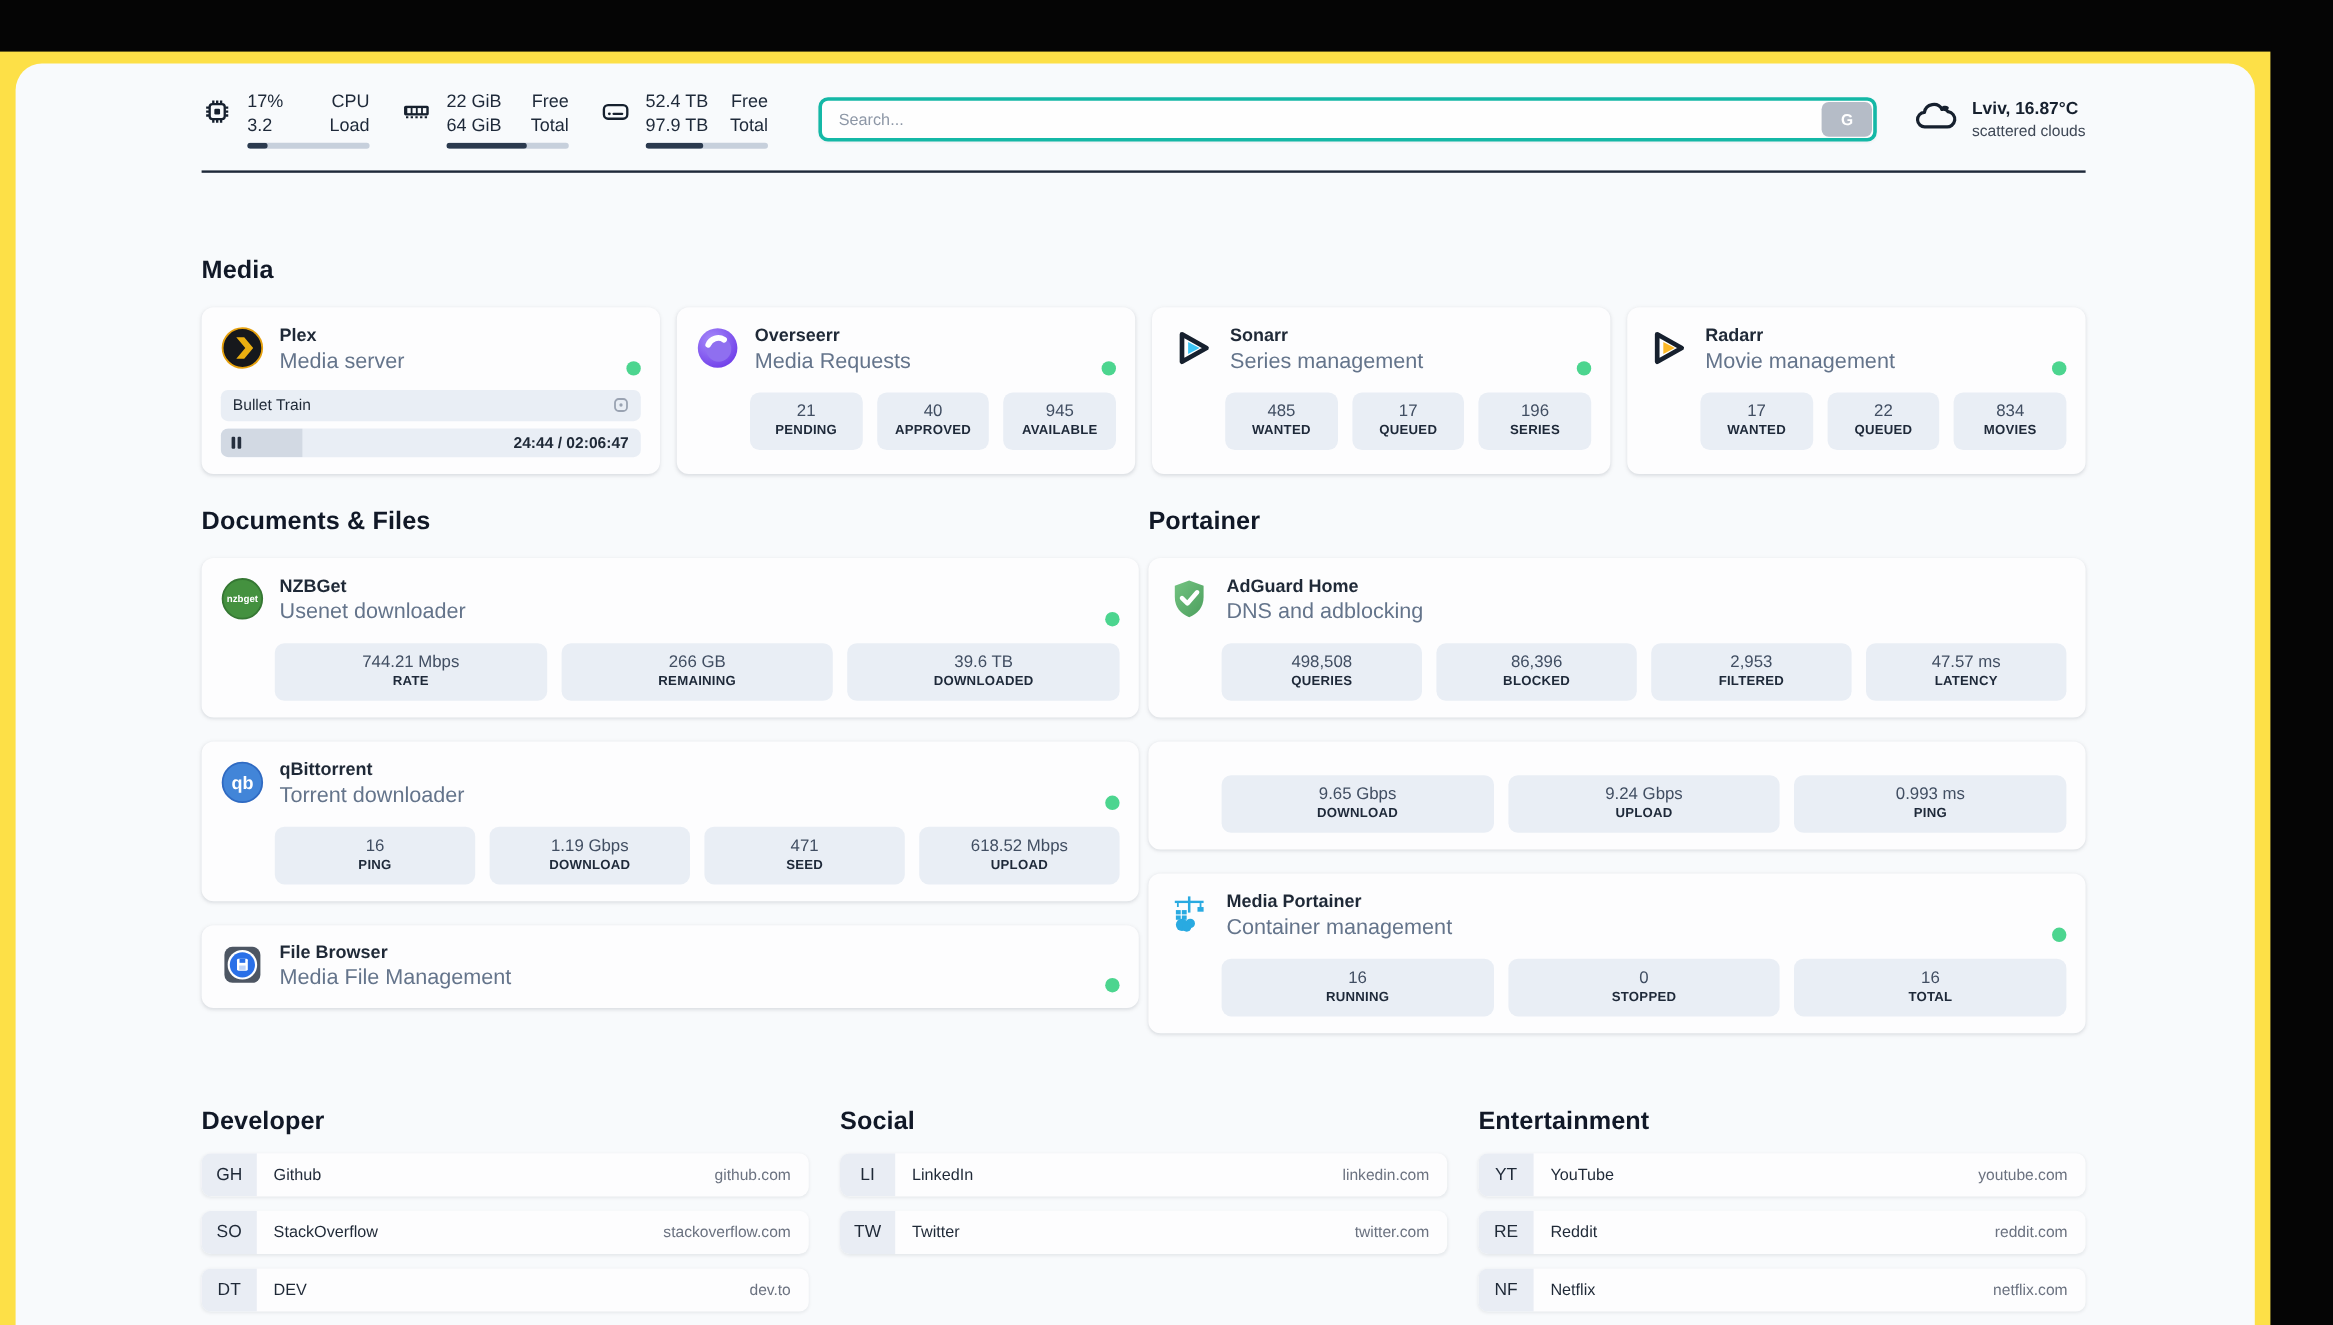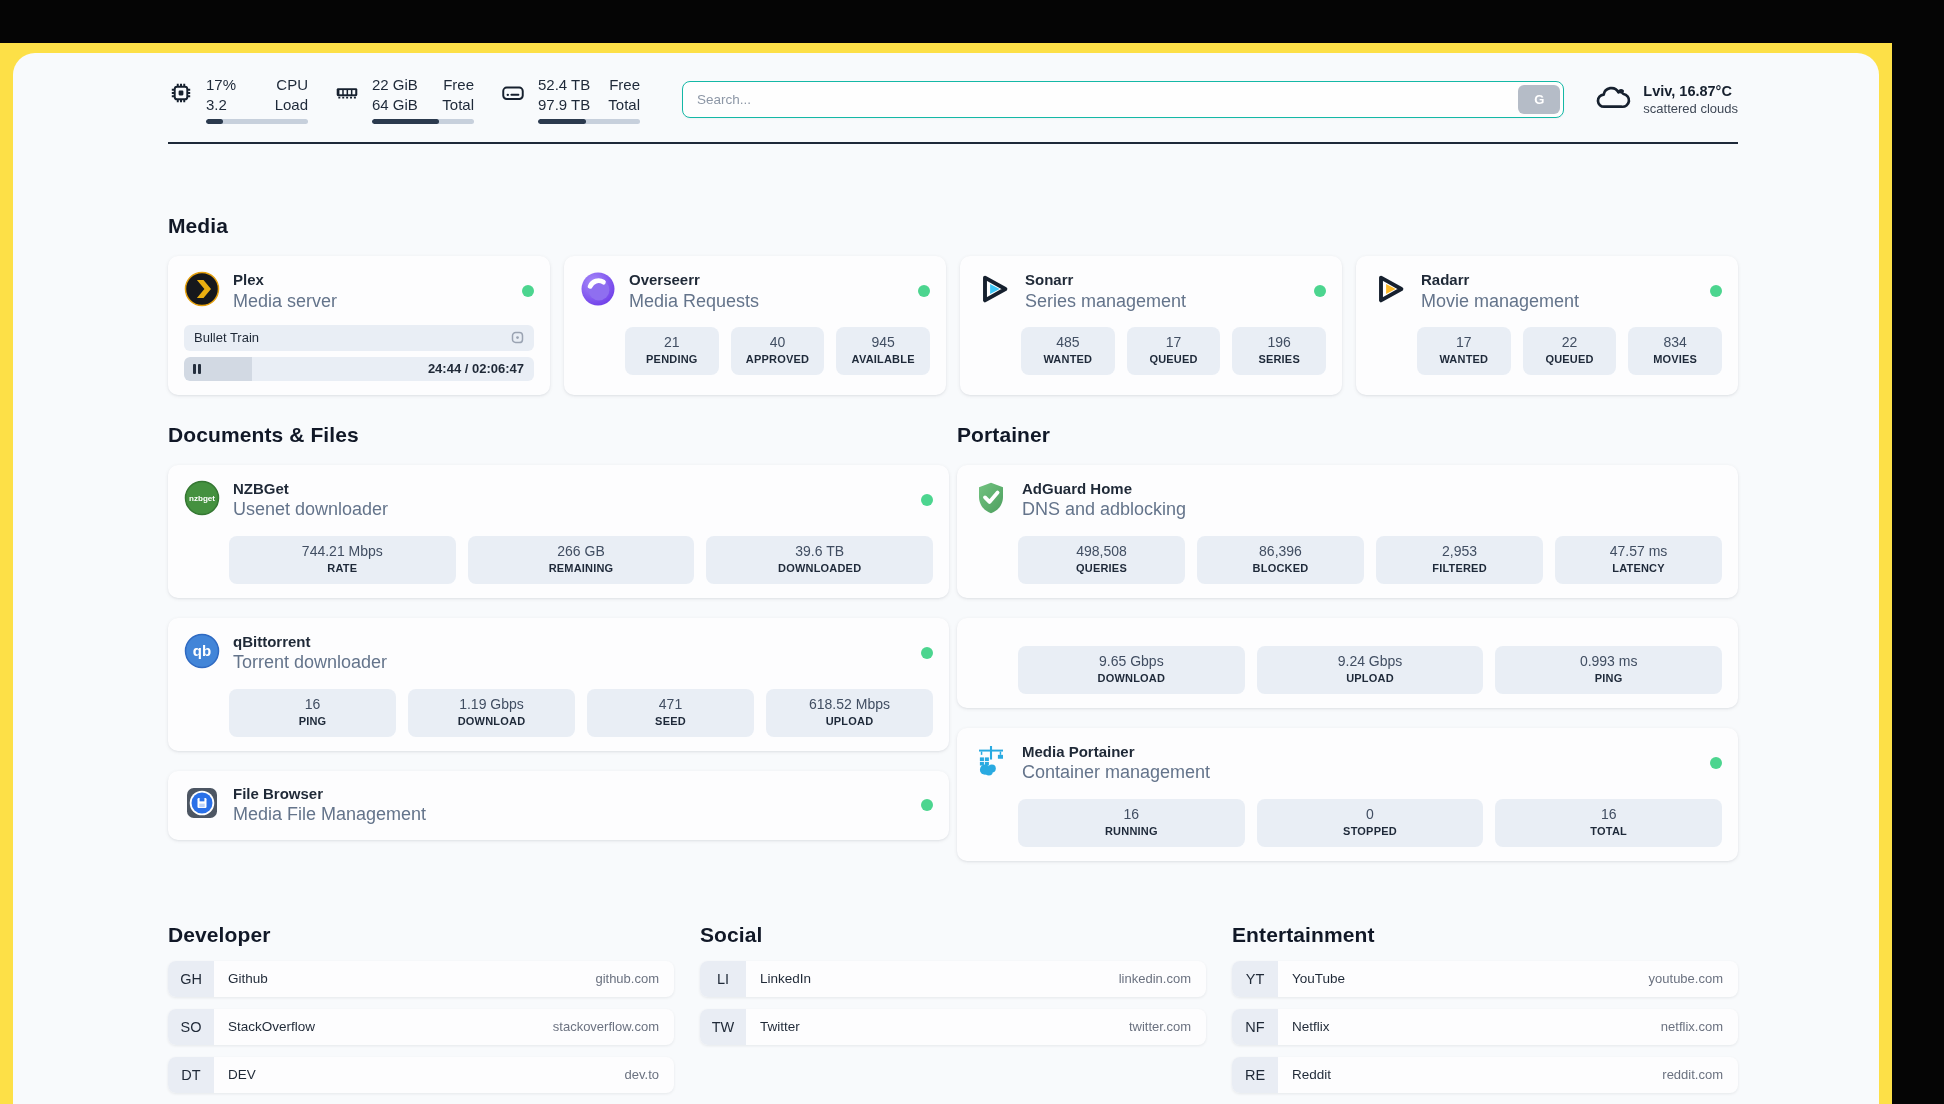--- a/index.html
+++ b/index.html
@@ -13,41 +13,41 @@
   
   .topbar { display:flex; align-items:center; margin-top:22px; }
   .res { display:flex; gap:12px; margin-right:26px; }
   .res .ic { margin-top:5px; }
   .res .txtcol { width:102px; }
   .res .row { display:flex; justify-content:space-between; font-size:15px; color:#1e2939; line-height:1.3; }
   .bar { height:5px; border-radius:3px; background:#c7d0dc; margin-top:5px; overflow:hidden; }
   .bar i { display:block; height:100%; background:#2b3a4e; border-radius:3px; }
 
   .searchform { flex:1; position:relative; margin:0 30px 0 16px; }
-  .searchform input { width:100%; height:37px; border:1px solid #14b8a6; border-radius:8px;
+  .searchform input { width:100%; height:37px; border:3px solid #14b8a6; border-radius:8px;
       background:#fefefe; padding:0 58px 0 14px; font-size:13.5px; color:#1e2939; outline:none;
       font-family:"Liberation Sans", sans-serif; box-shadow:0 1px 2px rgba(15,23,42,.04); }
   .searchform input::placeholder { color:#8d97a6; }
   .searchbtn { position:absolute; right:4px; top:4px; bottom:4px; width:42px; border:none;
       background:#b5bcc7; color:#fff; font-size:13px; font-weight:700; border-radius:6px; cursor:pointer; }
 
   .weather { display:flex; align-items:center; gap:11px; }
   .weather .wtxt .l1 { font-size:14.5px; font-weight:700; color:#16202e; line-height:1.35; }
   .weather .wtxt .l2 { font-size:13px; color:#3f4856; line-height:1.25; }
 
   .divider { border:none; border-top:2.5px solid #1e2939; margin-top:18px; }
 
   
   .sect-title { font-size:21px; font-weight:700; color:#111827; letter-spacing:.1px; }
   .media-title { margin-top:70px; }
   .media-grid { display:grid; grid-template-columns:repeat(4,1fr); gap:14px; margin-top:18px; }
 
   .card { background:#fdfdfe; border-radius:10px; padding:14px 16px;
           box-shadow:0 1px 4px rgba(15,23,42,.07), 0 1px 2px rgba(15,23,42,.05); cursor:pointer; }
-  .card-head { display:flex; align-items:center; gap:13px; }
+  .card-head { display:flex; align-items:flex-end; gap:13px; }
   .card-head .nm { font-size:15px; font-weight:700; color:#1f2937; line-height:1.3; }
   .card-head .ds { font-size:18px; color:#64748b; line-height:1.3; }
   .dot { width:12px; height:12px; border-radius:50%; background:#4cd58f; margin-left:auto; }
 
   .stats { display:flex; gap:12px; margin-top:14px;padding-left:45px; }
   .stat { flex:1; background:#e9eef5; border-radius:8px; text-align:center; padding:6px 4px 7px; }
   .stat .v { font-size:14px; color:#414e62; line-height:1.4; }
   .stat .l { font-size:11px; font-weight:700; color:#1e2939; letter-spacing:.2px; line-height:1.4; }
 
   
@@ -544,28 +544,28 @@
 
     <div>
       <h2 class="sect-title">Entertainment</h2>
       <div class="bm-rows">
         <div class="bm">
           <span class="abbr">YT</span>
           <span class="bname">YouTube</span>
           <span class="burl">youtube.com</span>
         </div>
         <div class="bm">
+          <span class="abbr">RE</span>
+          <span class="bname">Reddit</span>
+          <span class="burl">reddit.com</span>
+        </div>
+        <div class="bm">
           <span class="abbr">NF</span>
           <span class="bname">Netflix</span>
           <span class="burl">netflix.com</span>
         </div>
-        <div class="bm">
-          <span class="abbr">RE</span>
-          <span class="bname">Reddit</span>
-          <span class="burl">reddit.com</span>
-        </div>
       </div>
     </div>
   </div>
 
 </div>
 </div>
 </div>
 
 </body></html>

